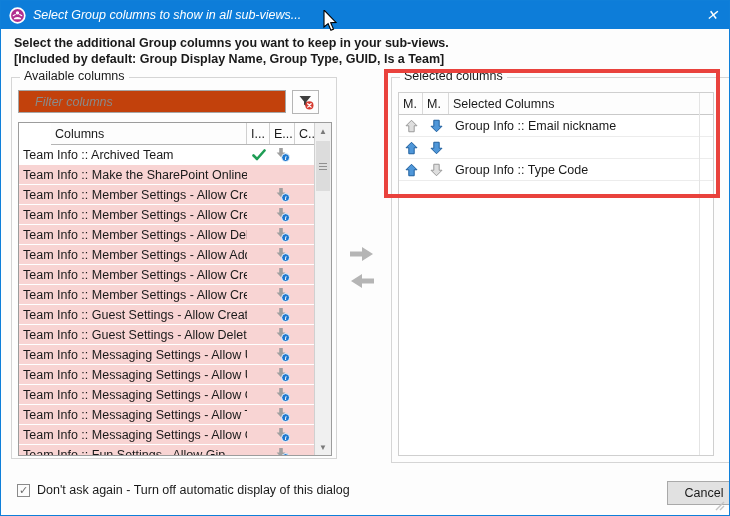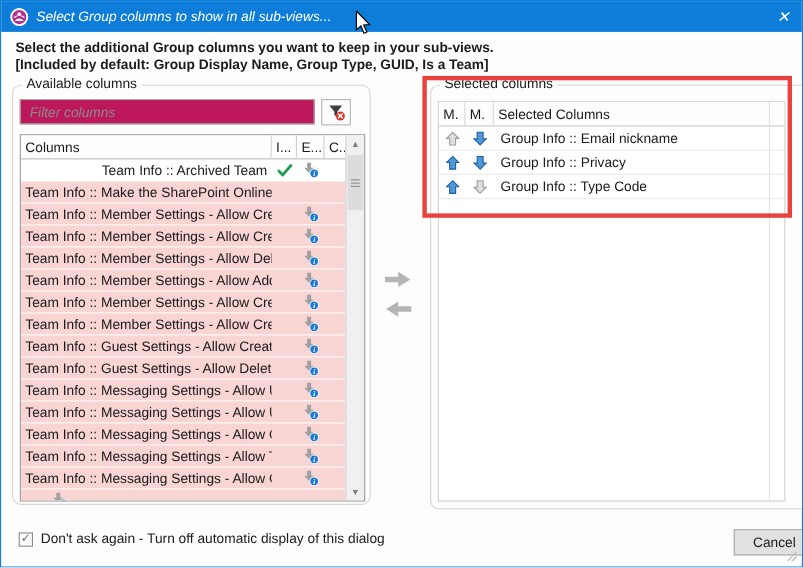--- a/index.html
+++ b/index.html
@@ -14,50 +14,50 @@
               background:#0d7dd9; display:flex; align-items:center;font-style:italic; }
   .app-icon { margin-left:8px; width:17px; height:17px; flex:0 0 auto; }
   .title-text { color:#fff; font-size:12.5px; margin-left:7px; white-space:nowrap; }
   .close-btn { position:absolute; right:0; top:0; width:34px; height:28px;
                display:flex; align-items:center; justify-content:center;
                color:#fff; font-size:14px; cursor:default; }
 
   .intro { position:absolute; left:13px; top:34px; line-height:16px;font-weight:bold; }
 
   
-  .groupbox { position:absolute; border:1px solid #d5d5d5; border-radius:8px; background:#fdfdfd; }
+  .groupbox { position:absolute; border:1px solid #d5d5d5; border-radius:0; background:#fdfdfd; }
   .gb-left  { left:10px;  top:76px; width:326px; height:382px; }
   .gb-right { left:390px; top:76px; width:359px; height:386px; }
   .legend { position:absolute; top:-9px; left:8px; background:#fdfdfd; padding:0 4px; font-size:12.5px; }
 
   
   .filter-input { position:absolute; left:6px; top:12px; width:268px; height:23px;
-                  border:1px solid #a6a6a6; background:#be185d; padding:0 8px;
+                  border:1px solid #a6a6a6; background:#c2410c; padding:0 16px;
                   font-family:"Liberation Sans", sans-serif; font-size:12.5px; }
   .filter-input::placeholder { font-style:italic; color:#8a8a8a; }
   .filter-btn { position:absolute; left:280px; top:12px; width:27px; height:24px;
                 border:1px solid #b5b5b5; background:#fdfdfd; display:flex;
                 align-items:center; justify-content:center; cursor:default; }
 
   
   .atable { position:absolute; left:6px; top:44px; width:314px; height:334px;
-            border:1px solid #9c9c9c; background:#fff; overflow:hidden; }
+            border:1px solid #9c9c9c; background:#fff; overflow:hidden;padding-left:32px; }
   .ahead, .arow { display:flex; align-items:center; }
   .ahead { height:22px; background:#fdfdfd; border-bottom:1px solid #b5b5b5; font-size:12.5px; }
   .ahead .hc { height:100%; display:flex; align-items:center; padding:0 4px;
                border-right:1px solid #d0d0d0; white-space:nowrap; overflow:hidden; }
   .h-label { flex:1 1 auto; }
   .h-i { width:23px; flex:0 0 auto; } .h-e { width:25px; flex:0 0 auto; } .h-c { width:19px; flex:0 0 auto; border-right:none !important; }
   .arow { height:20px; border-bottom:1px solid #fff; background:#fff; }
   .arow.pink { background:#f8d4d3; }
   .c-label { flex:1 1 auto; padding:0 4px; white-space:nowrap; overflow:hidden; }
   .c-i { width:23px; flex:0 0 auto; display:flex; justify-content:center; }
   .c-e { width:25px; flex:0 0 auto; display:flex; justify-content:center; }
   .c-c { width:19px; flex:0 0 auto; }
-  .rows-clip { position:absolute; left:0; top:22px; right:17px; bottom:0; overflow:hidden;text-align:right; }
+  .rows-clip { position:absolute; left:0; top:22px; right:17px; bottom:0; overflow:hidden; }
   .ahead { padding-right:17px; }
 
   
   .vscroll { position:absolute; right:0; top:0; width:17px; height:100%;
              background:#f0f0f0; border-left:1px solid #d0d0d0; }
   .sb-btn { position:absolute; left:0; width:100%; height:16px; display:flex;
             align-items:center; justify-content:center; color:#7a7a7a; font-size:8px; }
   .sb-up { top:0; } .sb-down { bottom:0; }
   .sb-thumb { position:absolute; left:1px; top:18px; width:14px; height:50px;
               background:#dcdcdc; display:flex; flex-direction:column;
@@ -322,20 +322,21 @@
             <div class="c-e">
               <svg width="15" height="15" viewBox="0 0 15 15">
                 <path d="M4.2 1 h3.6 v4.6 h2.6 l-4.4 4.6 -4.4 -4.6 h2.6 z" fill="#a0a0a0"></path>
                 <circle cx="10.6" cy="10.6" r="4" fill="#1e79d0" stroke="#ffffff" stroke-width="0.9"></circle>
                 <text x="10.6" y="13.1" font-size="6.5" font-style="italic" font-weight="bold" fill="#ffffff" text-anchor="middle" font-family="Liberation Serif, serif">i</text>
               </svg>
             </div>
             <div class="c-c"></div>
           </div>
           <div class="arow pink">
+            <div class="c-label">Team Info :: Fun Settings - Allow Gip</div>
             <div class="c-i"></div>
             <div class="c-e">
               <svg width="15" height="15" viewBox="0 0 15 15">
                 <path d="M4.2 1 h3.6 v4.6 h2.6 l-4.4 4.6 -4.4 -4.6 h2.6 z" fill="#a0a0a0"></path>
                 <circle cx="10.6" cy="10.6" r="4" fill="#1e79d0" stroke="#ffffff" stroke-width="0.9"></circle>
                 <text x="10.6" y="13.1" font-size="6.5" font-style="italic" font-weight="bold" fill="#ffffff" text-anchor="middle" font-family="Liberation Serif, serif">i</text>
               </svg>
             </div>
             <div class="c-c"></div>
           </div>
@@ -387,21 +388,20 @@
             <div class="sc-m">
               <svg width="13" height="14" viewBox="0 0 13 13.5">
                 <path d="M6.5 1 L12 6.5 H9.2 V12.5 H3.8 V6.5 H1 Z" fill="#4f97d9" stroke="#1f5f9e" stroke-width="1"></path>
               </svg>
             </div>
             <div class="sc-m2">
               <svg width="13" height="14" viewBox="0 0 13 13.5">
                 <path d="M6.5 12.5 L1 7 H3.8 V1 H9.2 V7 H12 Z" fill="#4f97d9" stroke="#1f5f9e" stroke-width="1"></path>
               </svg>
             </div>
-            <div class="sc-lab">Group Info :: Privacy</div>
           </div>
           <div class="srow">
             <div class="sc-m">
               <svg width="13" height="14" viewBox="0 0 13 13.5">
                 <path d="M6.5 1 L12 6.5 H9.2 V12.5 H3.8 V6.5 H1 Z" fill="#4f97d9" stroke="#1f5f9e" stroke-width="1"></path>
               </svg>
             </div>
             <div class="sc-m2">
               <svg width="13" height="14" viewBox="0 0 13 13.5">
                 <path d="M6.5 12.5 L1 7 H3.8 V1 H9.2 V7 H12 Z" fill="#dedede" stroke="#9a9a9a" stroke-width="1"></path>

